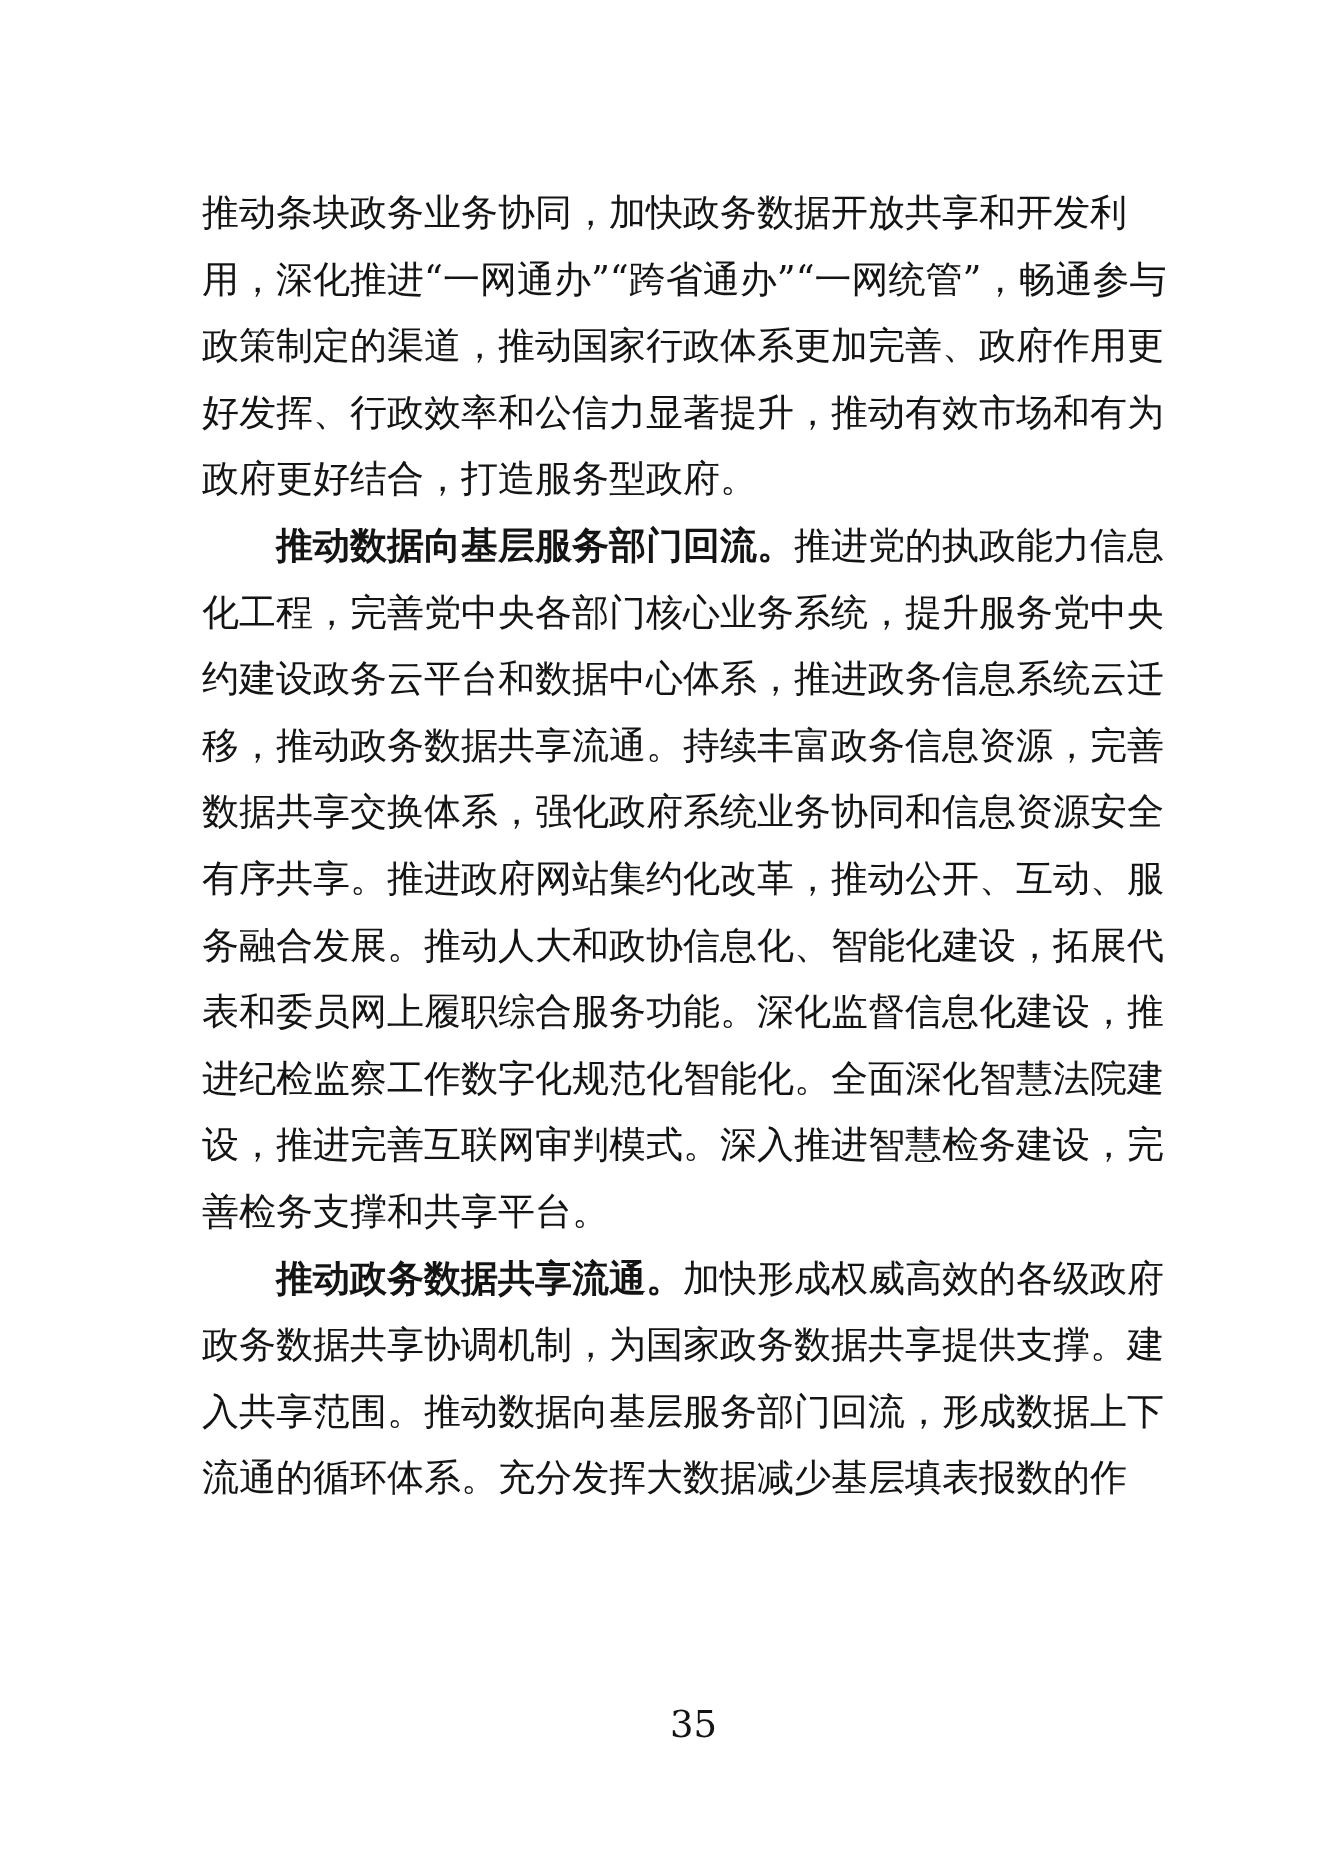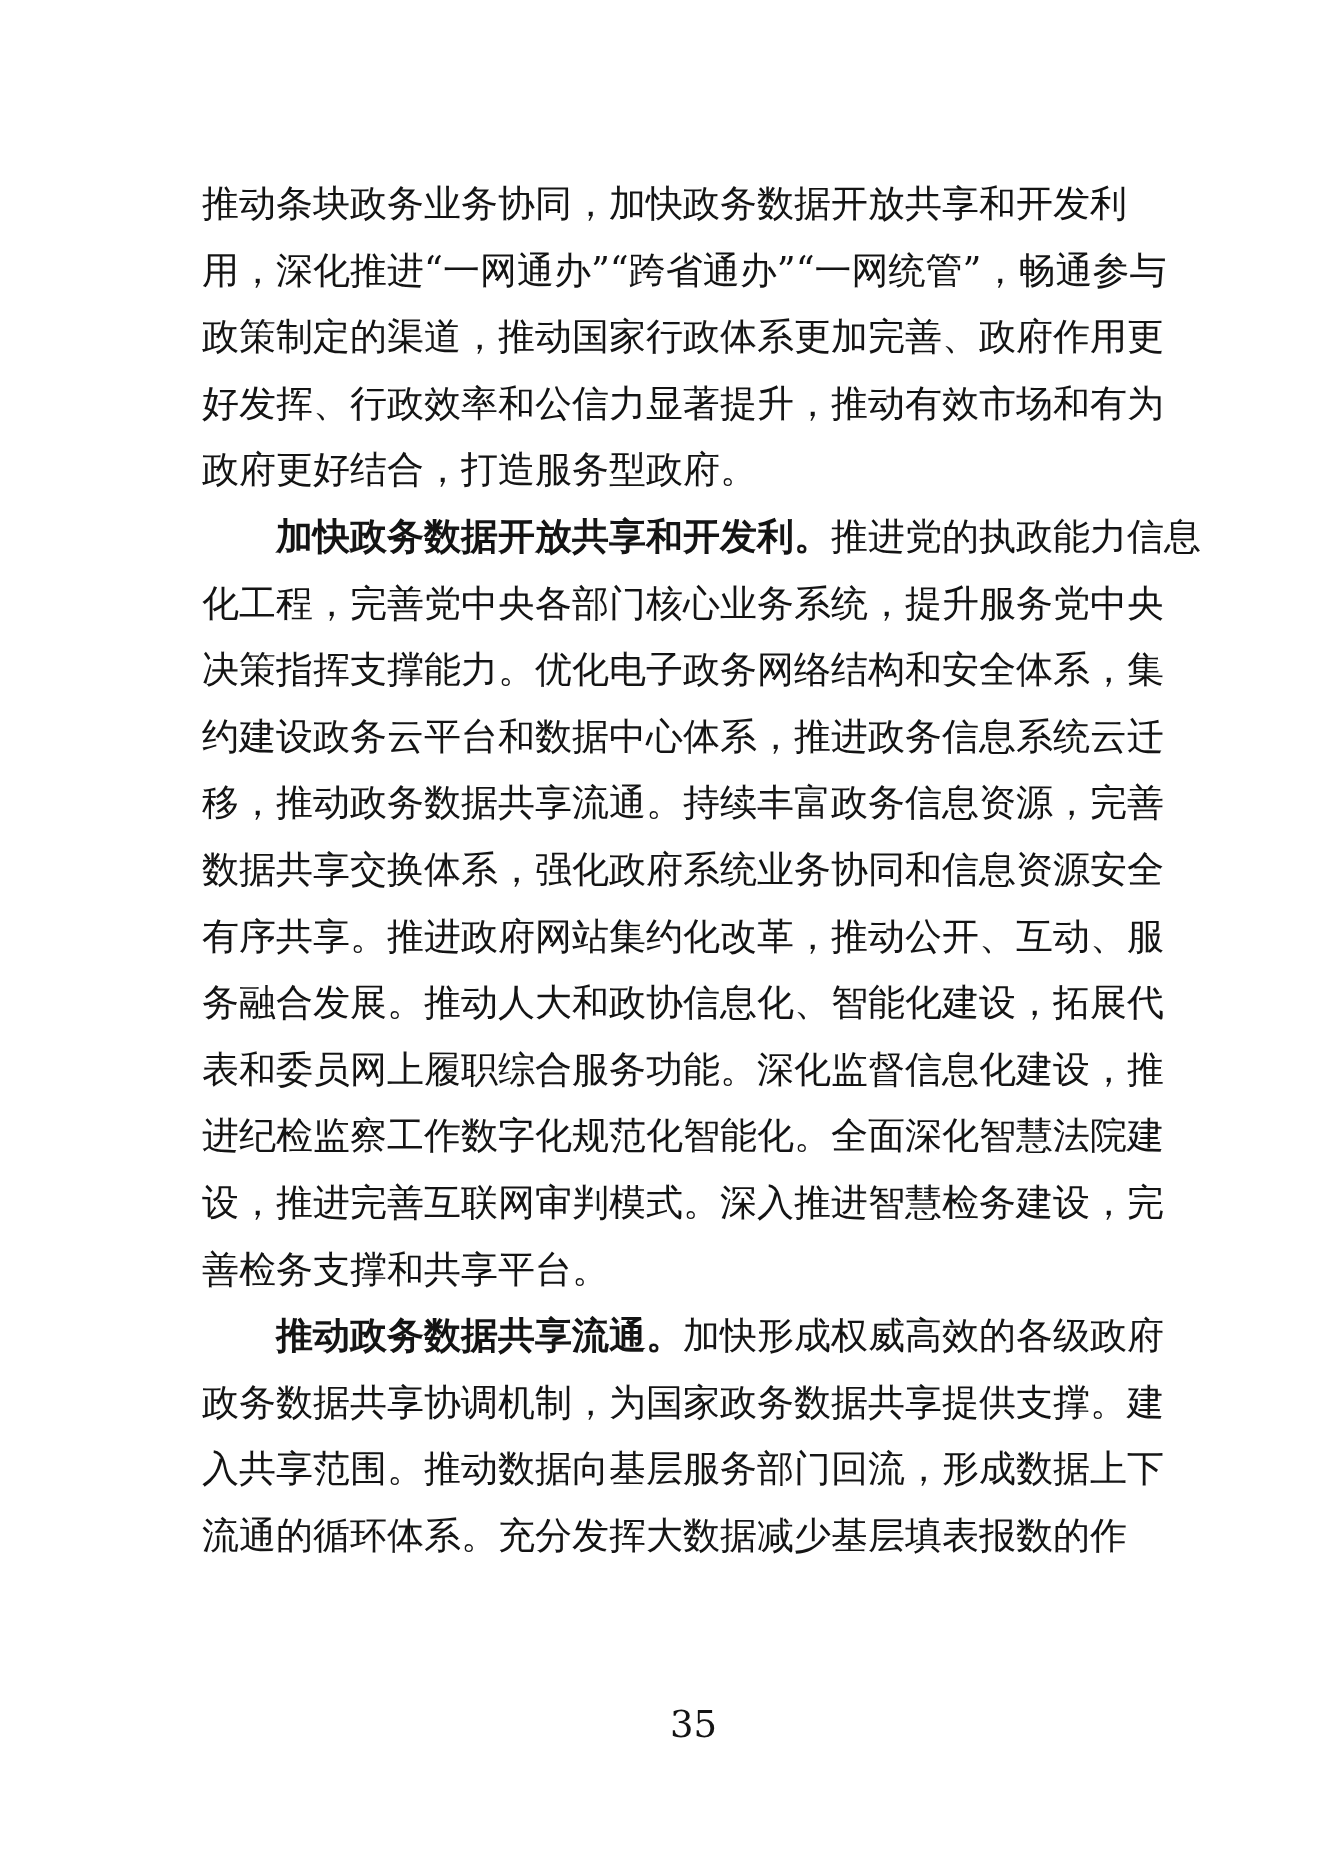--- a/index.html
+++ b/index.html
@@ -16,21 +16,21 @@
     color: #141414;
   }
   .page {
     position: absolute;
     inset: 0;
     background: #ffffff;
   }
   .doc-text {
     position: absolute;
     left: 202px;
-    top: 171px;
+    top: 180px;
     width: 918px;
   }
   .line {
     height: 66.6px;
     line-height: 66.6px;
     font-size: 37px;
     white-space: nowrap;
     text-align: justify;
     text-align-last: justify;
     text-justify: inter-character;
@@ -68,23 +68,22 @@
 <div class="page">
 
   <div class="doc-text">
 
     <div class="line"><span>推动条块政务业务协同，加快政务数据开放共享和开发利</span></div>
     <div class="line"><span>用，深化推进“一网通办”“跨省通办”“一网统管”，畅通参与</span></div>
     <div class="line"><span>政策制定的渠道，推动国家行政体系更加完善、政府作用更</span></div>
     <div class="line"><span>好发挥、行政效率和公信力显著提升，推动有效市场和有为</span></div>
     <div class="line para-end"><span>政府更好结合，打造服务型政府。</span></div>
 
-    <div class="line indent"><span class="lead-bold">加快政务数据开放共享和开发利。</span><span>推进党的执政能力信息</span></div>
+    <div class="line indent"><span class="lead-bold">推动数据向基层服务部门回流。</span><span>推进党的执政能力信息</span></div>
     <div class="line"><span>化工程，完善党中央各部门核心业务系统，提升服务党中央</span></div>
-    <div class="line"><span>决策指挥支撑能力。优化电子政务网络结构和安全体系，集</span></div>
     <div class="line"><span>约建设政务云平台和数据中心体系，推进政务信息系统云迁</span></div>
     <div class="line"><span>移，推动政务数据共享流通。持续丰富政务信息资源，完善</span></div>
     <div class="line"><span>数据共享交换体系，强化政府系统业务协同和信息资源安全</span></div>
     <div class="line"><span>有序共享。推进政府网站集约化改革，推动公开、互动、服</span></div>
     <div class="line"><span>务融合发展。推动人大和政协信息化、智能化建设，拓展代</span></div>
     <div class="line"><span>表和委员网上履职综合服务功能。深化监督信息化建设，推</span></div>
     <div class="line"><span>进纪检监察工作数字化规范化智能化。全面深化智慧法院建</span></div>
     <div class="line"><span>设，推进完善互联网审判模式。深入推进智慧检务建设，完</span></div>
     <div class="line para-end"><span>善检务支撑和共享平台。</span></div>
 

